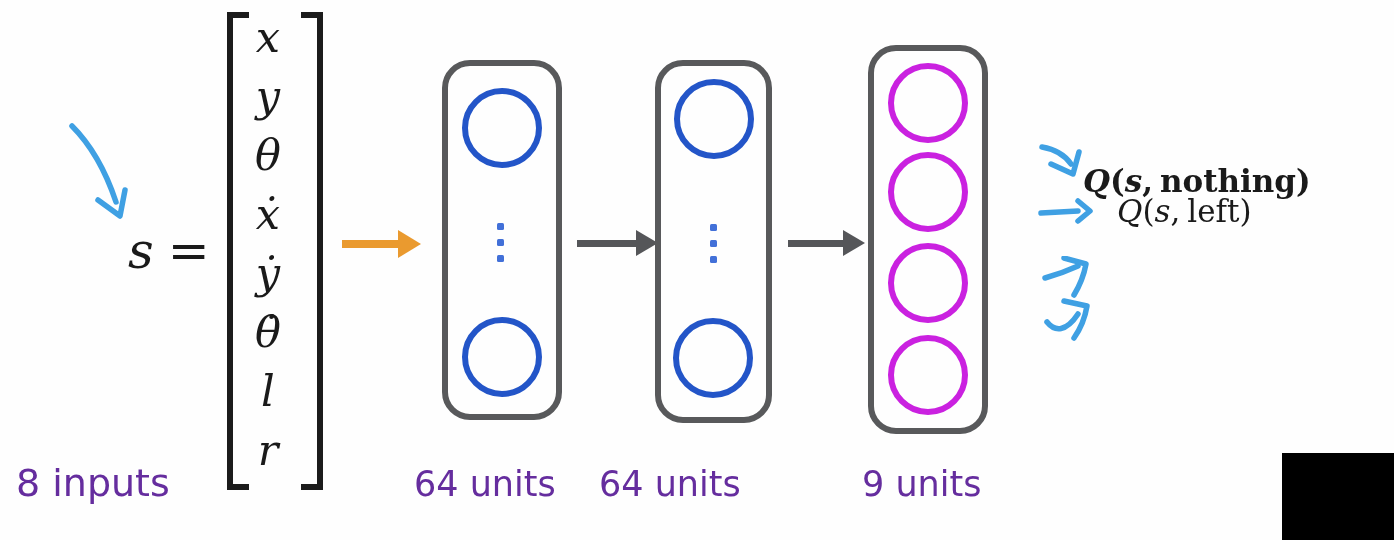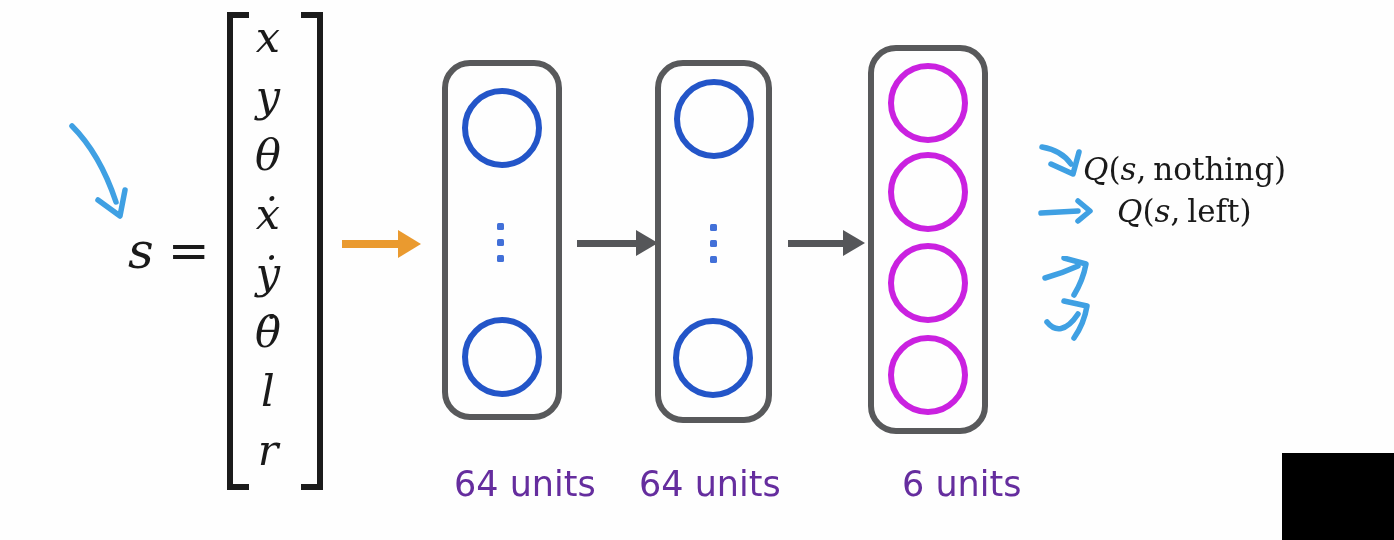--- a/index.html
+++ b/index.html
@@ -34,21 +34,21 @@
   .shaft-orange{height:8px;background:#ea9a2f;}
   .head{width:0;height:0;border-top:13px solid transparent;border-bottom:13px solid transparent;}
   .head-gray{border-left:22px solid #555659;}
   .head-orange{border-top:14px solid transparent;border-bottom:14px solid transparent;border-left:23px solid #ea9a2f;}
 
   
   .hand path{fill:none;stroke:#3fa0e3;stroke-width:5.5;stroke-linecap:round;stroke-linejoin:round;}
 
   
   .purple{color:#652d9e;line-height:1;}
-  .lbl-units{font-size:35px;margin-left:40px;}
+  .lbl-units{font-size:35px;}
   .lbl-inputs{font-size:38px;}
 
   
   .q-row{font-size:31px;line-height:1;white-space:nowrap;}
   .q-row .action{margin-left:7px;}
 
   .black-panel{left:1282px;top:453px;width:112px;height:87px;background:#000000;}
 </style>
 </head>
 <body>
@@ -104,21 +104,21 @@
   <div class="abs layer-box" style="left:868px;top:45px;width:120px;height:389px;"></div>
   <div class="abs node node-magenta" style="left:888px;top:63px;"></div>
   <div class="abs node node-magenta" style="left:888px;top:152px;"></div>
   <div class="abs node node-magenta" style="left:888px;top:243px;"></div>
   <div class="abs node node-magenta" style="left:888px;top:335px;"></div>
 
   <svg class="abs hand" style="left:1038px;top:142px;" width="48" height="40" viewBox="0 0 48 40">
     <path d="M4,5 C16,7 26,12 33,22"></path>
     <path d="M13,22 L35,32 L41,10"></path>
   </svg>
-  <div class="abs math q-row" style="left:1083px;top:154px;">
+  <div class="abs math q-row" style="left:1083px;top:166px;font-weight:bold;">
     <span class="it">Q</span><span>(</span><span class="it">s</span><span>,</span><span class="action">nothing</span><span>)</span>
   </div>
 
   <svg class="abs hand" style="left:1038px;top:198px;" width="56" height="28" viewBox="0 0 56 28">
     <path d="M3,15 L40,13"></path>
     <path d="M40,3 L52,13 L40,23"></path>
   </svg>
   <div class="abs math q-row" style="left:1117px;top:196px;">
     <span class="it">Q</span><span>(</span><span class="it">s</span><span>,</span><span class="action">left</span><span>)</span>
   </div>
@@ -126,19 +126,20 @@
   <svg class="abs hand" style="left:1042px;top:256px;" width="52" height="42" viewBox="0 0 52 42">
     <path d="M3,22 C14,19 25,15 36,10"></path>
     <path d="M22,2 L44,8 C42,19 38,29 32,39"></path>
   </svg>
 
   <svg class="abs hand" style="left:1044px;top:294px;" width="52" height="50" viewBox="0 0 52 50">
     <path d="M3,28 C11,38 22,38 34,20"></path>
     <path d="M20,7 L43,12 C41,24 37,34 30,44"></path>
   </svg>
 
+  <div class="abs purple lbl-inputs" style="left:16px;top:464px;">8 inputs</div>
   <div class="abs purple lbl-units" style="left:414px;top:467px;">64 units</div>
   <div class="abs purple lbl-units" style="left:599px;top:467px;">64 units</div>
-  <div class="abs purple lbl-units" style="left:862px;top:467px;">6 units</div>
+  <div class="abs purple lbl-units" style="left:862px;top:467px;">9 units</div>
 
   <div class="abs black-panel"></div>
 
 </div>
 
 </body></html>

